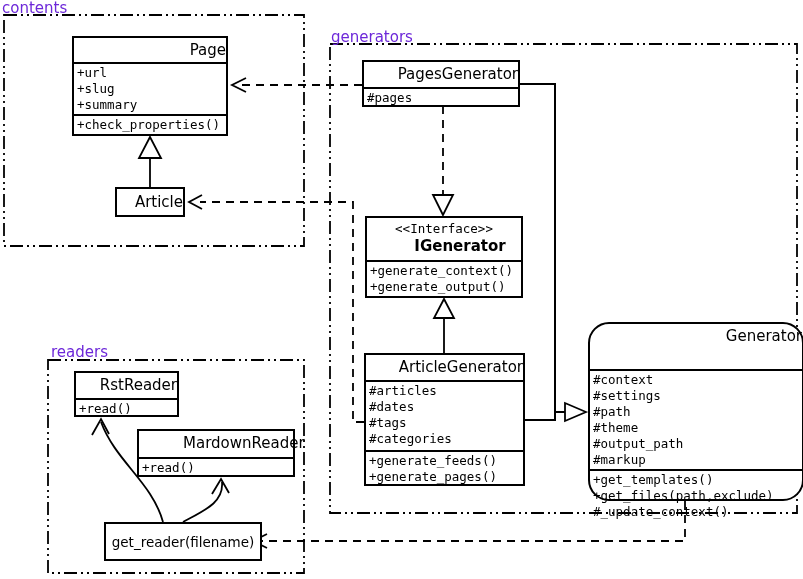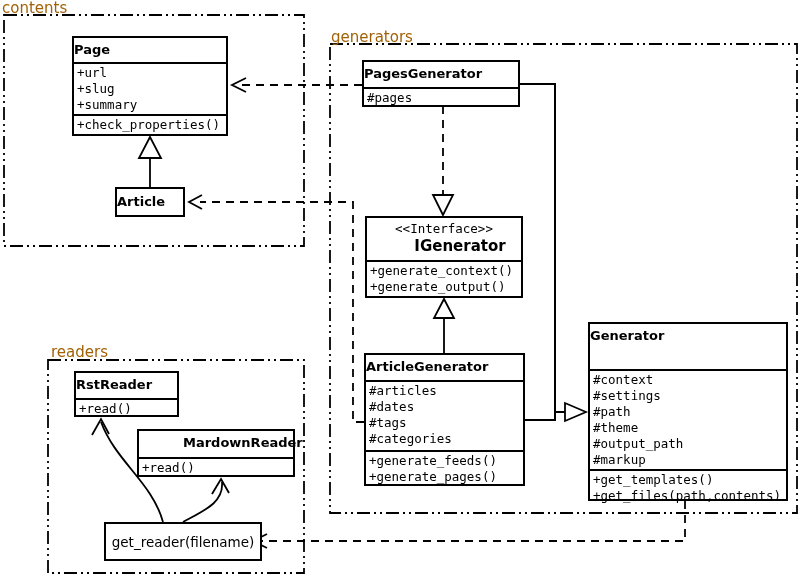--- a/index.html
+++ b/index.html
@@ -2,30 +2,30 @@
 <html><head>
 <meta charset="utf-8">
 <style>
   html,body { margin:0; padding:0; background:#ffffff; }
   .canvas {
     position:relative; width:803px; height:579px; background:#ffffff;
     font-family:"DejaVu Sans", sans-serif; color:#000; overflow:hidden;
   }
   svg.wires { position:absolute; left:0; top:0; width:803px; height:579px; pointer-events:none; }
   .pkg-label {
-    position:absolute; font-size:15px; line-height:16px; color:#a16207;
+    position:absolute; font-size:15px; line-height:16px; color:#6d28d9;
     background:transparent; white-space:nowrap;
   }
   .uml {
     position:absolute; box-sizing:border-box; background:#ffffff;
     border:2px solid #000; display:flex; flex-direction:column;
   }
   .uml .title {
-    box-sizing:border-box; font-weight:bold; font-size:13px; line-height:18px;
-    text-align:left; padding-top:3px; white-space:nowrap; overflow:visible;
+    box-sizing:border-box; font-weight:normal; font-size:15px; line-height:18px;
+    text-align:right; padding-top:3px; white-space:nowrap; overflow:visible;
   }
   .uml .stereotype {
     font-family:"DejaVu Sans Mono", monospace; font-weight:normal;
     font-size:12.5px; line-height:15px; text-align:center; padding-top:3px;
   }
   .uml .iface-name { font-weight:bold; font-size:15px; line-height:20px; text-align:center;margin-left:32px; }
   .uml .members {
     box-sizing:border-box; border-top:2px solid #000;
     font-family:"DejaVu Sans Mono", monospace; font-size:12.5px; line-height:16px;
     padding:1px 3px; white-space:nowrap; overflow:visible;
@@ -143,33 +143,34 @@
       <div>#dates</div>
       <div>#tags</div>
       <div>#categories</div>
     </div>
     <div class="members" style="height:34px;">
       <div>+generate_feeds()</div>
       <div>+generate_pages()</div>
     </div>
   </div>
 
-  <div class="uml" style="left:588px; top:322px; width:200px; height:179px;">
+  <div class="uml" style="left:588px; top:322px; width:216px; height:179px;border-radius:21px;">
     <div class="title" style="height:25px;">Generator</div>
     <div class="members" style="height:100px;margin-top:24px;">
       <div>#context</div>
       <div>#settings</div>
       <div>#path</div>
       <div>#theme</div>
       <div>#output_path</div>
       <div>#markup</div>
     </div>
     <div class="members" style="height:50px;">
       <div>+get_templates()</div>
-      <div>+get_files(path,contents)</div>
+      <div>+get_files(path,exclude)</div>
+      <div>#_update_context()</div>
     </div>
   </div>
 
   <div class="uml" style="left:74px; top:371px; width:105px; height:46px;">
     <div class="title" style="height:25px;">RstReader</div>
     <div class="members" style="height:17px;">
       <div>+read()</div>
     </div>
   </div>
 

